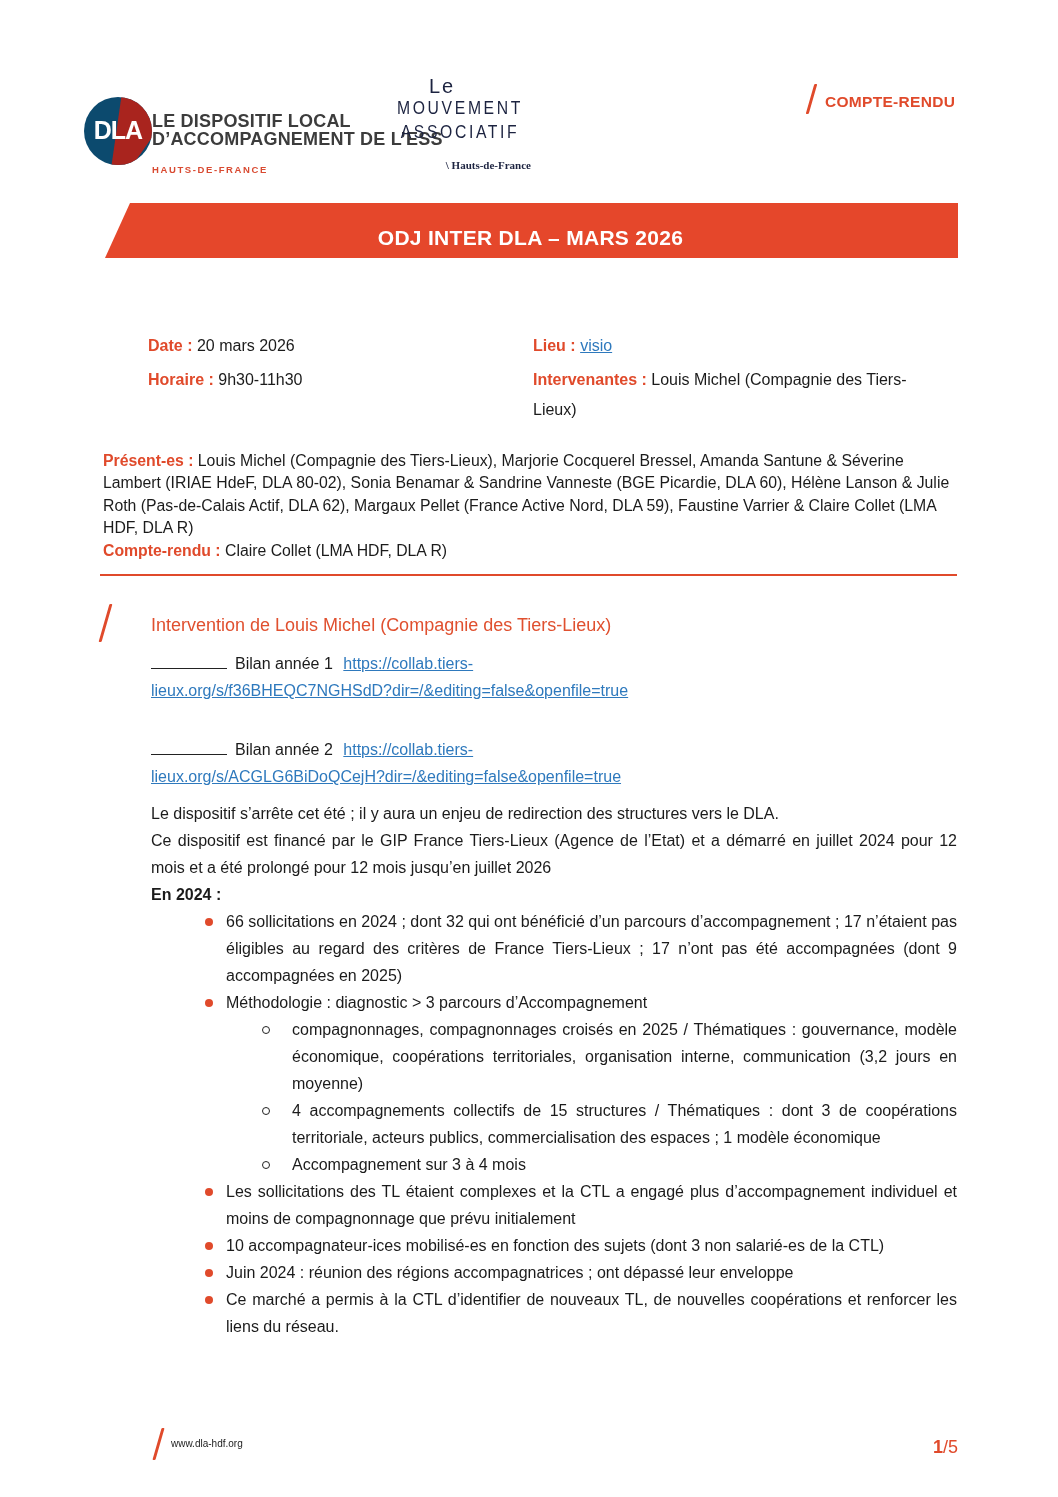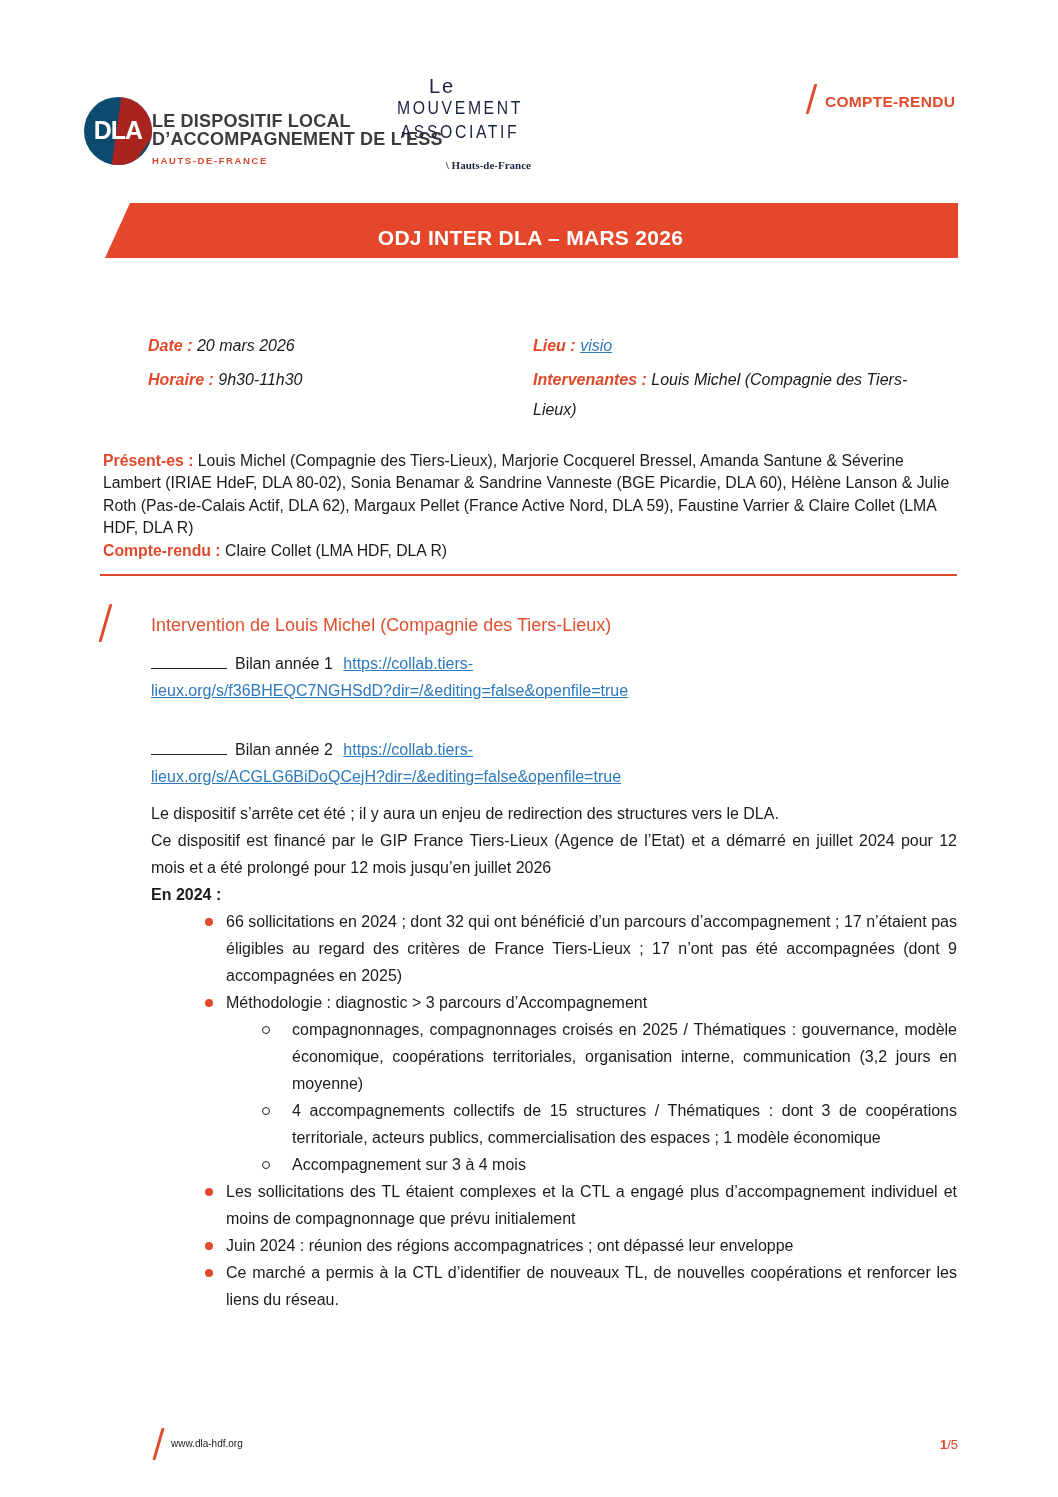--- a/index.html
+++ b/index.html
@@ -17,21 +17,21 @@
   .dla-wedge {
     position:absolute; left:0; top:0; width:100%; height:100%;
     background:#A9241E; clip-path:polygon(56% -8%, 118% 34%, 66% 108%, 40% 104%);
   }
   .dla-text {
     position:absolute; left:0; top:0; width:100%; height:68px; line-height:66px;
     text-align:center; color:#fff; font-weight:bold; font-size:25px; letter-spacing:-1px;
   }
   .org-block { position:absolute; left:152px; top:112px; }
   .org-line { font-weight:bold; font-size:18px; line-height:18px; color:#3c3c3c; letter-spacing:0.2px; }
-  .org-region { margin-top:7px; font-weight:bold; font-size:9.5px; color:#D94A31; letter-spacing:1.6px; }
+  .org-region { margin-top:16px; font-weight:bold; font-size:9.5px; color:#D94A31; letter-spacing:1.6px; }
 
   .mouv-logo { position:absolute; left:385px; top:76px; width:150px; color:#1C2340; text-align:center; }
   .mouv-le { font-size:20px; line-height:20px; letter-spacing:2px; transform:translateX(-18px); }
   .mouv-word { font-size:15px; line-height:24px; letter-spacing:2.5px; transform:scale(1.05,1.25); }
   .mouv-region { font-family:"Liberation Serif", serif; font-weight:bold; font-size:11px; margin-top:15px; text-align:right; padding-right:4px; }
 
   .doctype { position:absolute; left:810px; top:84px; display:flex; align-items:flex-start; }
   .slash {
     width:3px; background:#E04A2B; transform:skewX(-16deg); border-radius:1px;
   }
@@ -43,21 +43,21 @@
     position:absolute; left:103px; top:203px; width:855px; height:55px;
     background:#E5472B; clip-path:polygon(27px 0, 100% 0, 100% 100%, 2px 100%);
   }
   .banner-title {
     width:100%; height:69px; line-height:69px; text-align:center;
     color:#fff; font-weight:bold; font-size:21px; letter-spacing:0.3px;
   }
 
   
   .meta { position:absolute; left:148px; top:331px; width:810px; font-size:16px; }
-  .meta-row { position:absolute; line-height:30px;font-style:italic; }
+  .meta-row { position:absolute; line-height:30px; }
   .m-date { left:0; top:0; }
   .m-horaire { left:0; top:34px; }
   .m-lieu { left:385px; top:0; }
   .m-interv { left:385px; top:34px; width:405px; }
   .red-label { color:#E04A2B; font-weight:bold; }
   a.link, .link { color:#2E79BD; text-decoration:underline; cursor:pointer; }
 
   
   .attendance { position:absolute; left:103px; top:450px; width:856px; font-size:15.8px; line-height:22.4px; }
 
@@ -85,21 +85,21 @@
   .li2 .circle {
     flex:0 0 auto; width:8px; height:8px; border-radius:50%; border:1.3px solid #222;
     margin:10px 22px 0 111px; background:transparent;
   }
   .li2 .li-text { flex:1; text-align:justify; text-align-last:left; }
 
   
   .footer-left { position:absolute; left:157px; top:1428px; display:flex; }
   .footer-left .slash { height:32px; margin-right:11px; }
   .footer-site { font-size:10px; color:#222; padding-top:10px; }
-  .footer-page { position:absolute; right:100px; top:1437px; font-size:13px; color:#E04A2B; }
+  .footer-page { position:absolute; right:100px; top:1437px; font-size:18px; color:#E04A2B; }
   .footer-page .cur { font-weight:bold; }
 </style>
 </head>
 <body>
 
 <div class="page">
 
   <div class="dla-logo">
     <div class="dla-wedge"></div>
     <div class="dla-text">DLA</div>
@@ -186,20 +186,24 @@
       <span class="circle"></span>
       <div class="li-text">Accompagnement sur 3 à 4 mois</div>
     </div>
 
     <div class="li1">
       <span class="dot"></span>
       <div class="li-text">Les sollicitations des TL étaient complexes et la CTL a engagé plus d’accompagnement individuel et moins de compagnonnage que prévu initialement</div>
     </div>
     <div class="li1">
       <span class="dot"></span>
+      <div class="li-text">10 accompagnateur-ices mobilisé-es en fonction des sujets (dont 3 non salarié-es de la CTL)</div>
+    </div>
+    <div class="li1">
+      <span class="dot"></span>
       <div class="li-text">Juin 2024 : réunion des régions accompagnatrices ; ont dépassé leur enveloppe</div>
     </div>
     <div class="li1">
       <span class="dot"></span>
       <div class="li-text">Ce marché a permis à la CTL d’identifier de nouveaux TL, de nouvelles coopérations et renforcer les liens du réseau.</div>
     </div>
   </div>
 
   <div class="footer-left">
     <div class="slash"></div>

